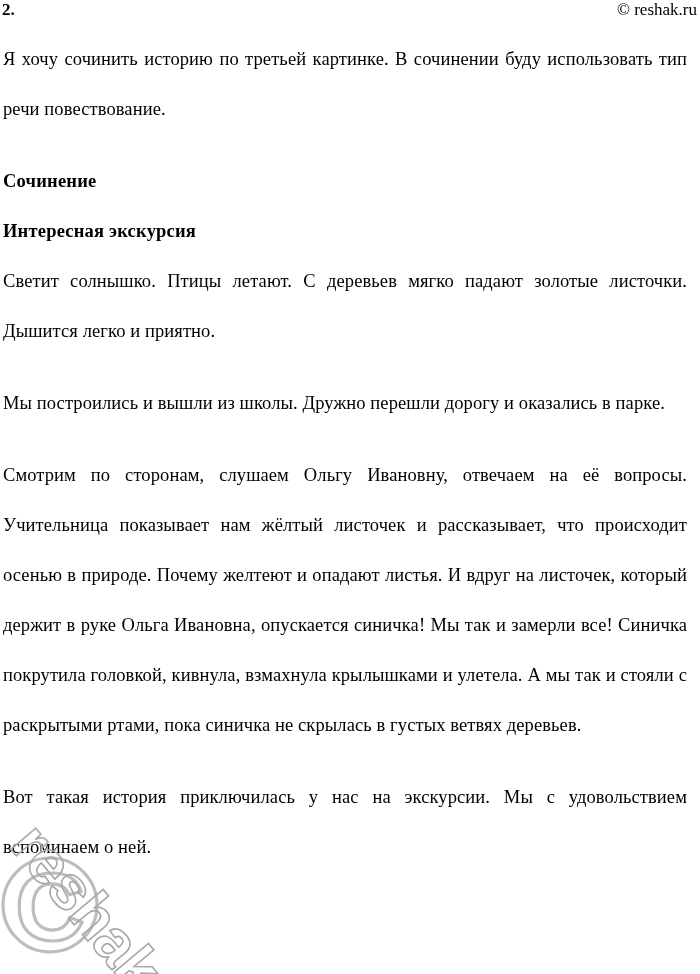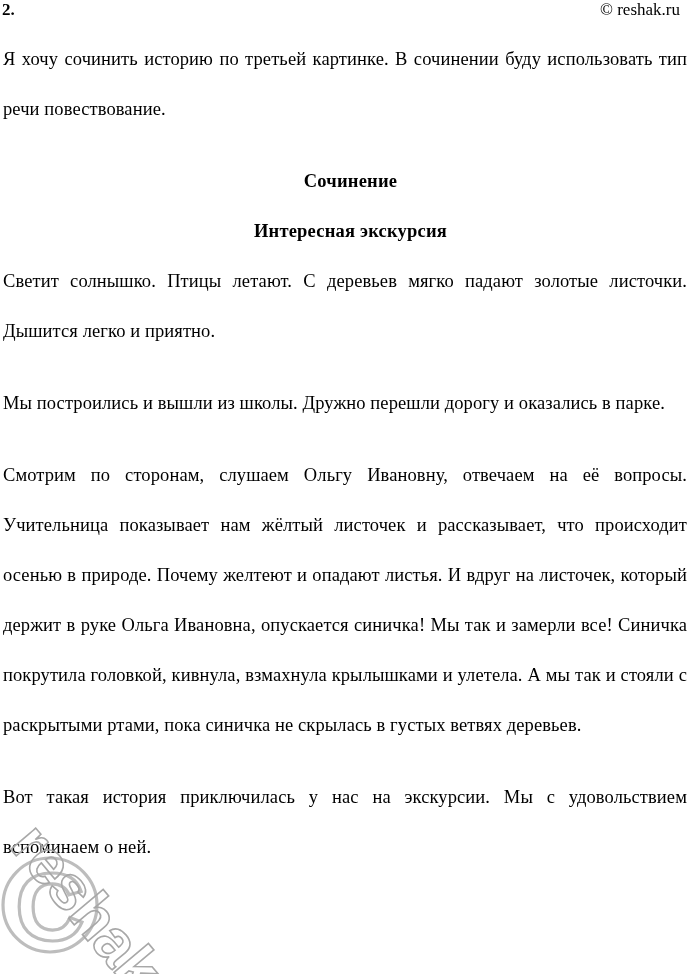--- a/index.html
+++ b/index.html
@@ -38,21 +38,21 @@
   }
   .ex-number {
     font-weight: bold;
     font-size: 17px;
     line-height: 20px;
     padding-left: 2px;
   }
   .site-credit {
     font-size: 17px;
     line-height: 20px;
-    padding-right: 20px;
+    padding-right: 3px;
     white-space: nowrap;
   }
 
   
   .content {
     position: absolute;
     top: 34px;
     left: 3px;
     width: 695px;
   }
@@ -66,21 +66,21 @@
     -moz-text-align-last: left;
     text-align-last: left;
     letter-spacing: 0.1px;
   }
 
   h2.heading {
     margin: 0;
     font-size: 18.5px;
     line-height: 50px;
     font-weight: bold;
-    text-align: center;
+    text-align: left;
     letter-spacing: 0.2px;
   }
 
   .heading-gap-top   { margin-top: 14px; }
   .heading-gap-after { margin-bottom: 12px; }
 
   
   .watermark {
     position: absolute;
     left: 0;

